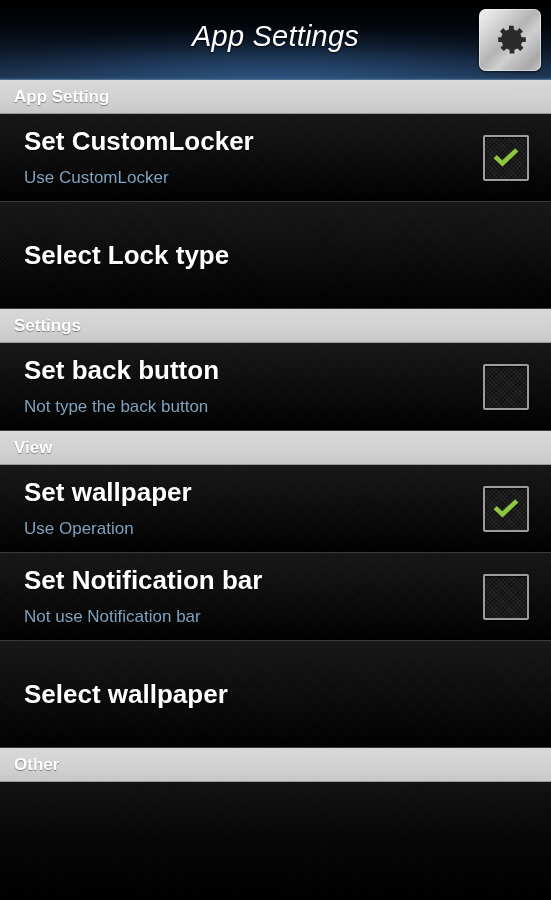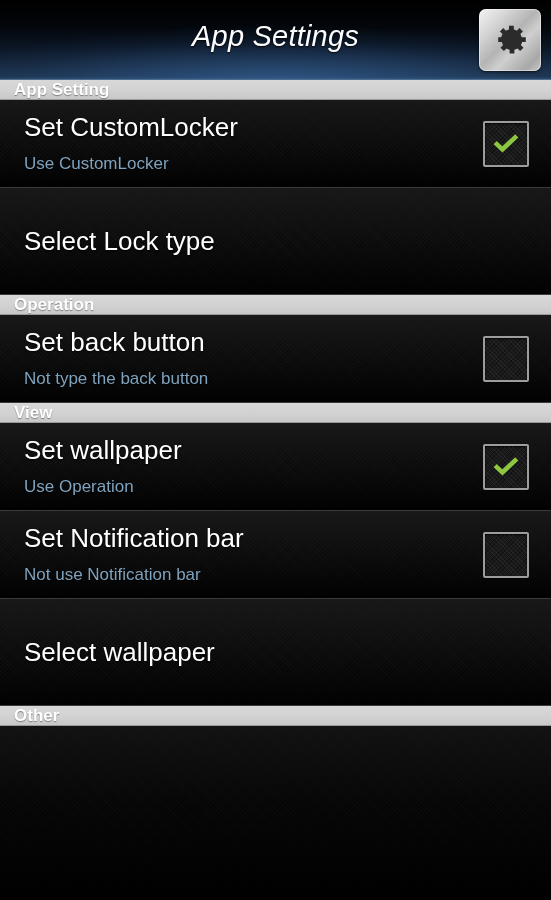--- a/index.html
+++ b/index.html
@@ -63,21 +63,21 @@
   
   .carbon {
     background-color: #0d0d0d;
     background-image:
       repeating-linear-gradient(45deg, rgba(255,255,255,0.035) 0px, rgba(255,255,255,0.035) 1px, rgba(0,0,0,0) 1px, rgba(0,0,0,0) 3px),
       repeating-linear-gradient(-45deg, rgba(0,0,0,0.45) 0px, rgba(0,0,0,0.45) 1px, rgba(0,0,0,0) 1px, rgba(0,0,0,0) 3px);
   }
 
   
   .section-header {
-    height: 20px;
+    height: 34px;
     background: linear-gradient(to bottom, #d8d8d8 0%, #d2d2d2 55%, #c8c8c8 100%);
     border-bottom: 1px solid #9a9a9a;
     display: flex;
     align-items: center;
     box-sizing: border-box;
   }
   .section-header-label {
     padding-left: 14px;
     color: #ffffff;
     font-size: 17px;
@@ -102,21 +102,21 @@
   .row.one-line { height: 107px; }
 
   .row-text {
     flex: 1 1 auto;
     padding-left: 24px;
     min-width: 0;
   }
   .row-title {
     color: #ffffff;
     font-size: 26px;
-    font-weight: 400;
+    font-weight: 700;
     line-height: 31px;
     text-shadow: 0 1px 2px rgba(0,0,0,0.9);
   }
   .row-subtitle {
     color: #7fa2bd;
     font-size: 17px;
     line-height: 22px;
     margin-top: 10px;
     text-shadow: 0 1px 1px rgba(0,0,0,0.9);
   }
@@ -187,21 +187,21 @@
             <path fill="#8dc63f" d="M12.4 24.6 3.6 16.2l3.2-3.3 5.5 5.3L25.2 6.2l3.2 3.3z"></path>
           </svg>
         </div>
       </div>
       <div class="row one-line">
         <div class="row-text">
           <div class="row-title">Select Lock type</div>
         </div>
       </div>
       <div class="section-header">
-        <div class="section-header-label">Operation</div>
+        <div class="section-header-label">Settings</div>
       </div>
       <div class="row two-line">
         <div class="row-text">
           <div class="row-title">Set back button</div>
           <div class="row-subtitle">Not type the back button</div>
         </div>
         <div class="checkbox empty"></div>
       </div>
       <div class="section-header">
         <div class="section-header-label">View</div>

